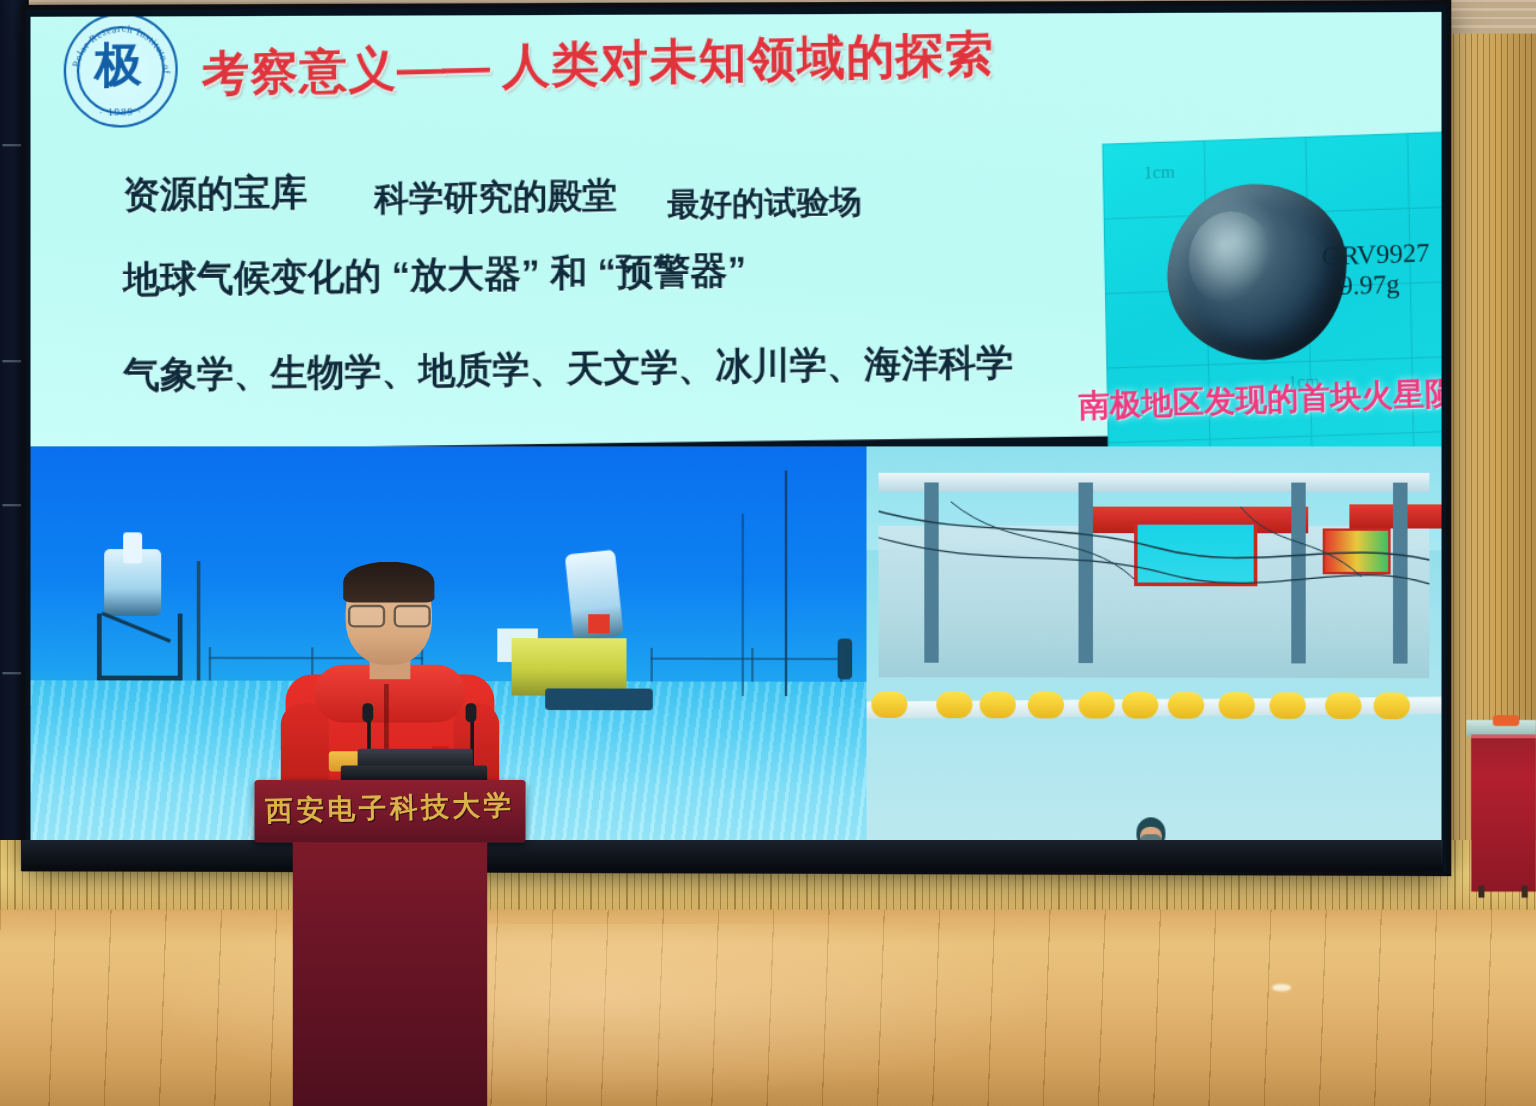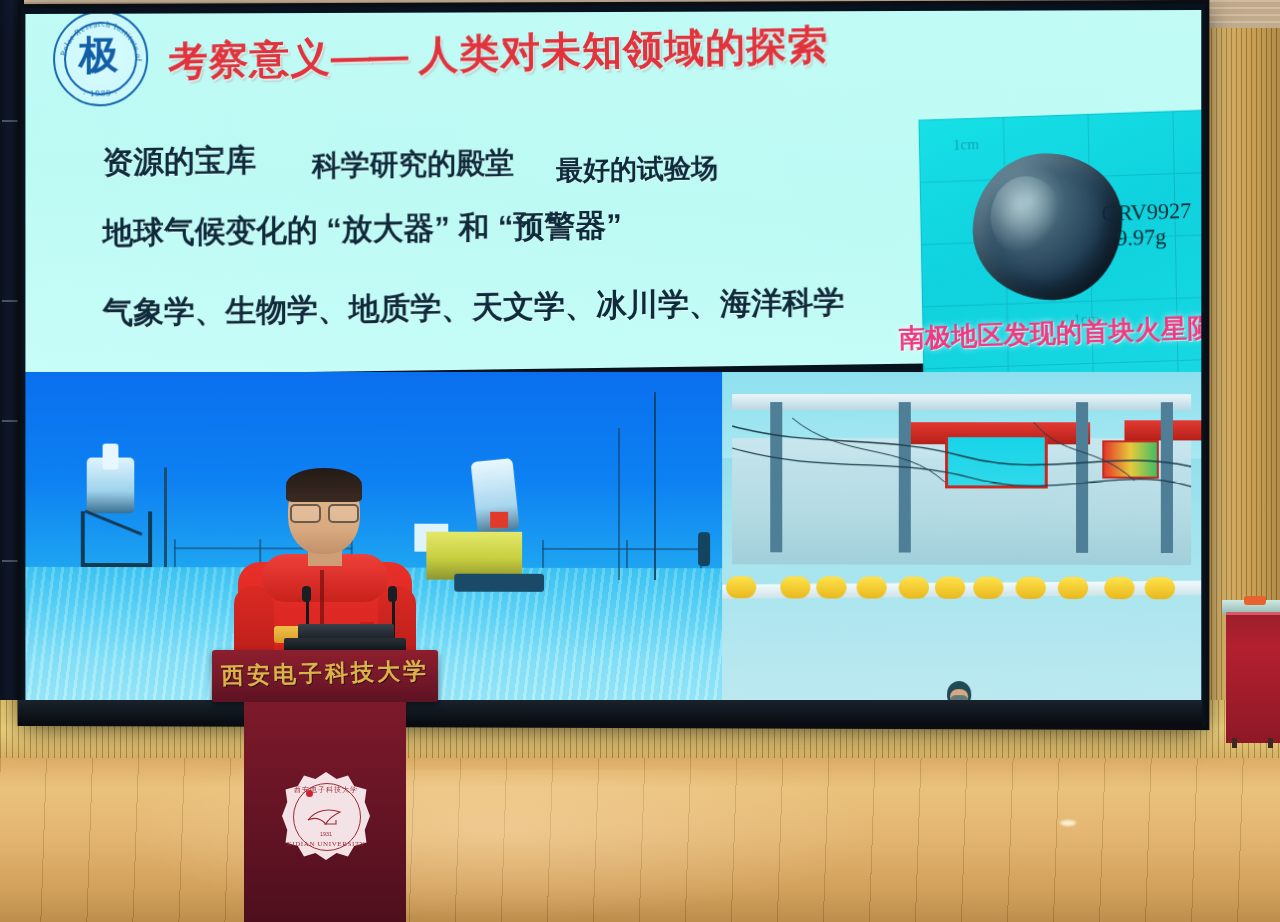--- a/index.html
+++ b/index.html
@@ -433,32 +433,20 @@
   <div class="mic" style="left:392px;top:600px;height:62px"></div>
   <div class="mic-head" style="left:388px;top:586px"></div>
 
   <div class="podium">
     <div class="pod-laptop"></div>
     <div class="pod-desk"></div>
     <div class="pod-top">
       <div class="pod-top-text">西安电子科技大学</div>
     </div>
     <div class="pod-body"></div>
-    <div class="pod-emblem">
-      <div class="emb-flower"></div>
-      <div class="emb-ring"></div>
-      <div class="emb-top">西安电子科技大学</div>
-      <div class="emb-dot"></div>
-      <svg class="emb-bird" viewBox="0 0 40 22">
-        <path d="M2,14 C10,4 22,2 34,6 C26,10 22,13 20,18 C14,12 8,11 2,14 Z" fill="none" stroke="#9c2a33" stroke-width="1.1"></path>
-        <path d="M18,18 L30,18 L30,14" fill="none" stroke="#9c2a33" stroke-width="1.1"></path>
-      </svg>
-      <div class="emb-year">1931</div>
-      <div class="emb-bot">XIDIAN UNIVERSITY</div>
-    </div>
   </div>
 
   <div class="cabinet-top"></div>
   <div class="cabinet-item"></div>
   <div class="red-cabinet"></div>
   <div class="cabinet-leg" style="left:1232px"></div>
   <div class="cabinet-leg" style="left:1268px"></div>
 
 </div>
 

